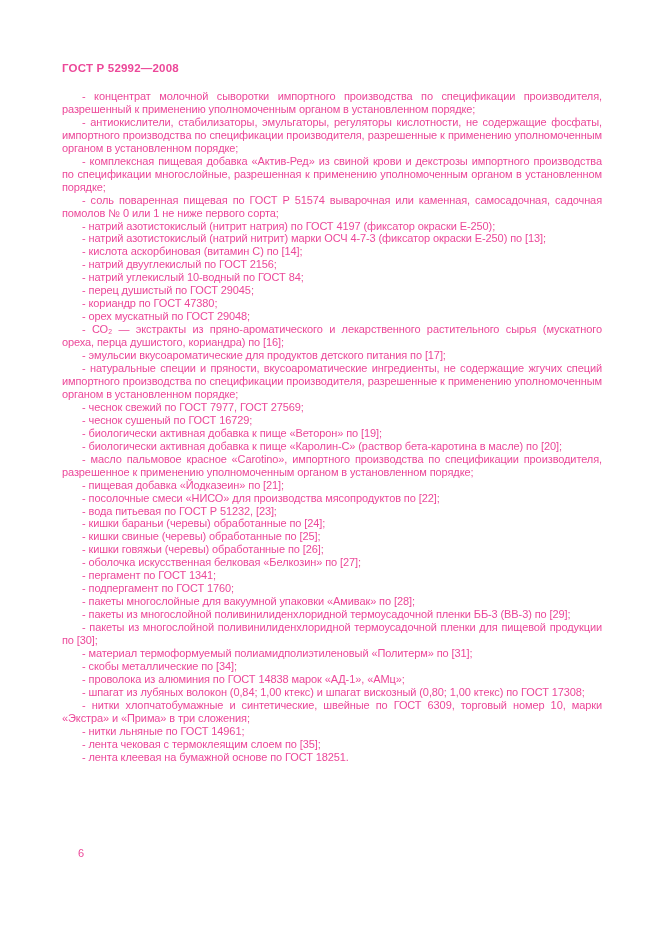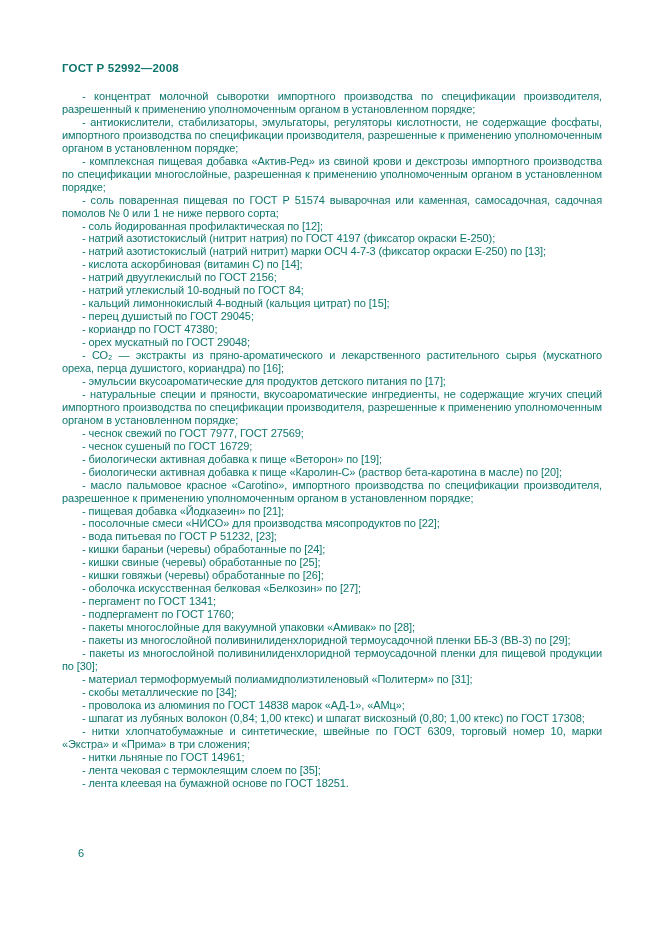--- a/index.html
+++ b/index.html
@@ -6,21 +6,21 @@
     margin: 0;
     padding: 0;
     background: #ffffff;
   }
   .page {
     position: relative;
     width: 661px;
     height: 936px;
     background: #ffffff;
     font-family: "Liberation Sans", "DejaVu Sans", sans-serif;
-    color: #0f766e;
+    color: #ec4899;
     overflow: hidden;
   }
   .running-header {
     position: absolute;
     left: 62px;
     top: 62px;
     font-size: 11.5px;
     font-weight: 700;
     letter-spacing: 0.2px;
     white-space: nowrap;
@@ -51,27 +51,25 @@
 <body>
 
 <div class="page">
   <div class="running-header">ГОСТ Р 52992—2008</div>
 
   <div class="body-text">
       <p class="item">- концентрат молочной сыворотки импортного производства по спецификации производителя, разрешенный к применению уполномоченным органом в установленном порядке;</p>
       <p class="item">- антиокислители, стабилизаторы, эмульгаторы, регуляторы кислотности, не содержащие фосфаты, импортного производства по спецификации производителя, разрешенные к применению уполномоченным органом в установленном порядке;</p>
       <p class="item">- комплексная пищевая добавка «Актив-Ред» из свиной крови и декстрозы импортного производства по спецификации многослойные, разрешенная к применению уполномоченным органом в установленном порядке;</p>
       <p class="item">- соль поваренная пищевая по ГОСТ Р 51574 выварочная или каменная, самосадочная, садочная помолов № 0 или 1 не ниже первого сорта;</p>
-      <p class="item">- соль йодированная профилактическая по [12];</p>
       <p class="item">- натрий азотистокислый (нитрит натрия) по ГОСТ 4197 (фиксатор окраски Е-250);</p>
       <p class="item">- натрий азотистокислый (натрий нитрит) марки ОСЧ 4-7-3 (фиксатор окраски Е-250) по [13];</p>
       <p class="item">- кислота аскорбиновая (витамин С) по [14];</p>
       <p class="item">- натрий двууглекислый по ГОСТ 2156;</p>
       <p class="item">- натрий углекислый 10-водный по ГОСТ 84;</p>
-      <p class="item">- кальций лимоннокислый 4-водный (кальция цитрат) по [15];</p>
       <p class="item">- перец душистый по ГОСТ 29045;</p>
       <p class="item">- кориандр по ГОСТ 47380;</p>
       <p class="item">- орех мускатный по ГОСТ 29048;</p>
       <p class="item">- СО₂ — экстракты из пряно-ароматического и лекарственного растительного сырья (мускатного ореха, перца душистого, кориандра) по [16];</p>
       <p class="item">- эмульсии вкусоароматические для продуктов детского питания по [17];</p>
       <p class="item">- натуральные специи и пряности, вкусоароматические ингредиенты, не содержащие жгучих специй импортного производства по спецификации производителя, разрешенные к применению уполномоченным органом в установленном порядке;</p>
       <p class="item">- чеснок свежий по ГОСТ 7977, ГОСТ 27569;</p>
       <p class="item">- чеснок сушеный по ГОСТ 16729;</p>
       <p class="item">- биологически активная добавка к пище «Веторон» по [19];</p>
       <p class="item">- биологически активная добавка к пище «Каролин-С» (раствор бета-каротина в масле) по [20];</p>

